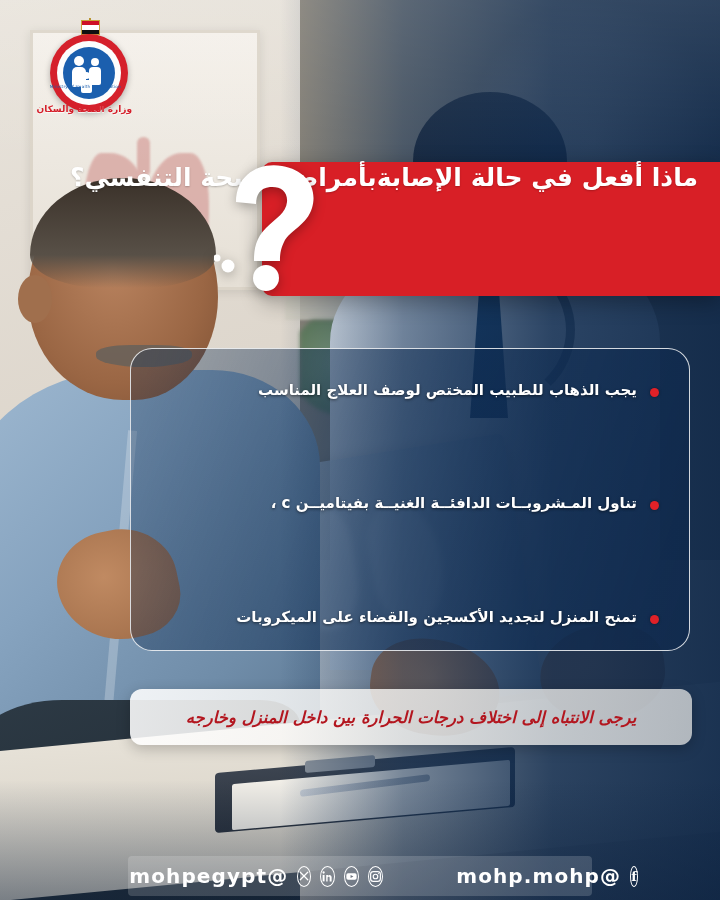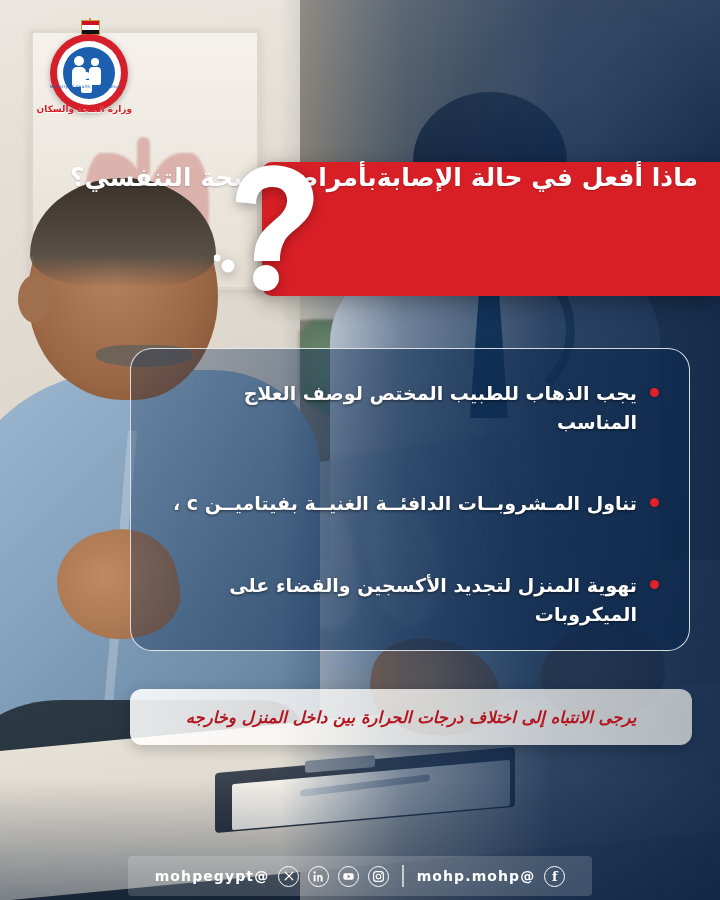--- a/index.html
+++ b/index.html
@@ -152,43 +152,43 @@
   
   .card{position:absolute;left:130px;top:348px;width:560px;height:303px;
     border:1.6px solid rgba(255,255,255,.82);border-radius:22px;
     background:linear-gradient(110deg,rgba(16,44,80,.30) 0%,rgba(16,46,84,.58) 48%,
       rgba(14,40,76,.74) 100%);
     padding:30px 30px 22px 30px;}
   .bullets{display:flex;flex-direction:column;justify-content:space-between;height:100%;}
   .bullet{display:flex;align-items:flex-start;gap:13px;}
   .dot{flex:0 0 auto;width:9px;height:9px;border-radius:50%;background:#e02128;
     margin-top:9px;box-shadow:0 0 3px rgba(0,0,0,.4);}
-  .btext{color:#fff;font-weight:bold;font-size:19px;line-height:1.5;text-align:right;
+  .btext{color:#fff;font-weight:bold;font-size:15px;line-height:1.5;text-align:right;
     text-shadow:0 1px 3px rgba(0,0,0,.55);flex:1;}
   .btext .l2{display:block;}
 
   
   .note{position:absolute;left:130px;top:689px;width:562px;height:56px;
     border-radius:12px;
     background:linear-gradient(100deg,rgba(255,255,255,.88),rgba(244,243,240,.80) 55%,
       rgba(228,228,226,.74));
     display:flex;align-items:center;justify-content:center;
     box-shadow:0 4px 14px rgba(0,0,0,.22);}
   .note-text{color:#b3161f;font-weight:bold;font-size:16.5px;text-align:center;
     white-space:nowrap;font-style:italic;}
 
   
   .footer{position:absolute;left:128px;top:856px;width:464px;height:40px;
     background:rgba(255,255,255,.17);border-radius:4px;
     display:flex;align-items:center;justify-content:center;gap:9px;}
   .fb-icon{width:21px;height:21px;border-radius:50%;border:1.6px solid #fff;
     display:flex;align-items:center;justify-content:center;
     color:#fff;font-size:13px;font-weight:bold;font-family:"DejaVu Serif",serif;line-height:1;}
-  .handle{color:#fff;font-size:14px;font-weight:bold;letter-spacing:1.1px;
-    font-family:"DejaVu Sans",sans-serif;}
+  .handle{color:#fff;font-size:20px;font-weight:bold;letter-spacing:1.1px;
+    font-family:"DejaVu Sans",sans-serif;margin-left:47px;}
   .sep{width:1.4px;height:22px;background:rgba(255,255,255,.65);margin:0 4px;}
   .sicon{width:21px;height:21px;border-radius:50%;border:1.6px solid #fff;
     display:flex;align-items:center;justify-content:center;}
   .sicon svg{display:block;}
 </style>
 </head>
 <body>
 
 <div class="poster">
 
@@ -281,21 +281,21 @@
       <div class="bullet">
         <span class="dot"></span>
         <span class="btext">
           <span>تناول المـشروبــات الدافئــة الغنيــة بفيتاميــن c ،</span>
         </span>
       </div>
 
       <div class="bullet">
         <span class="dot"></span>
         <span class="btext">
-          <span>تهوية المنزل لتجديد الأكسجين والقضاء على الميكروبات</span>
+          <span>تمنح المنزل لتجديد الأكسجين والقضاء على الميكروبات</span>
         </span>
       </div>
 
     </div>
   </div>
 
   <div class="note">
     <span class="note-text">يرجى الانتباه إلى اختلاف درجات الحرارة بين داخل المنزل وخارجه</span>
   </div>
 

